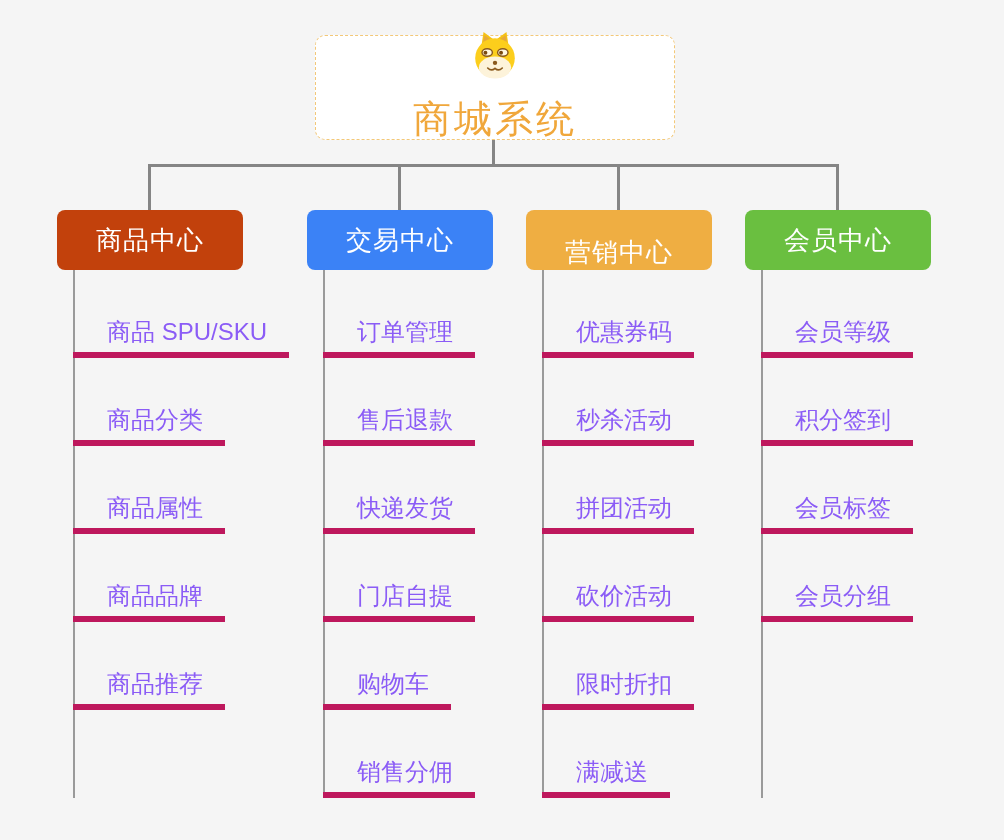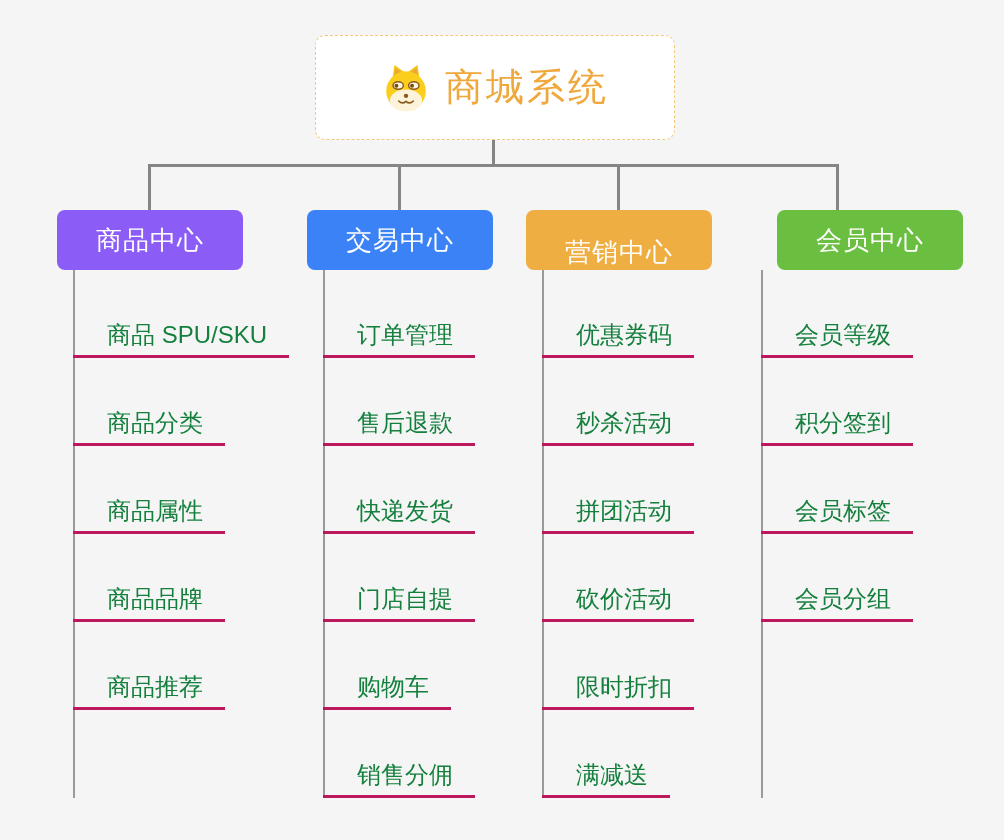--- a/index.html
+++ b/index.html
@@ -7,47 +7,47 @@
   .canvas {
     position:relative; width:1004px; height:840px;
     background:#f5f5f5; overflow:hidden;
     font-family:"Liberation Sans", sans-serif;
   }
   
   .root {
     position:absolute; left:315px; top:35px; width:360px; height:105px;
     background:#ffffff; border:1px dashed #f3c878; border-radius:10px;
     box-sizing:border-box; display:flex; align-items:center; justify-content:center;
-    gap:14px; cursor:default;
+    gap:14px; cursor:default;flex-direction:column;
   }
   .root-title { font-size:38px; letter-spacing:3px; color:#f0a73b; font-weight:500; }
   .doge { width:50px; height:50px; flex:0 0 auto; }
   
   .line { position:absolute; background:#858585; }
   .vline-root { left:492px; top:139px; width:3px; height:27px; }
   .hline     { left:148px; top:164px; width:691px; height:3px; }
   .drop      { top:164px; width:3px; height:47px; }
   .drop-0 { left:148px; } .drop-1 { left:398px; } .drop-2 { left:617px; } .drop-3 { left:836px; }
   
   .header {
     position:absolute; top:210px; width:186px; height:60px; border-radius:8px;
     color:#ffffff; font-size:26px; letter-spacing:1px;
     display:flex; align-items:center; justify-content:center; cursor:default;
   }
-  .header-0 { left:57px; } .header-1 { left:307px; } .header-2 { left:526px;align-items:flex-end; } .header-3 { left:777px; }
+  .header-0 { left:57px; } .header-1 { left:307px; } .header-2 { left:526px;align-items:flex-end; } .header-3 { left:745px; }
   
   .column { position:absolute; top:270px; }
   .column-0 { left:73px; } .column-1 { left:323px; } .column-2 { left:542px; } .column-3 { left:761px; }
   .column .vline { position:absolute; left:0; top:0; width:2px; height:528px; background:#9a9a9a; }
   .item {
     position:relative; height:88px; width:fit-content;
     display:flex; align-items:flex-end;
     padding:0 22px 5px 34px; box-sizing:border-box;
-    border-bottom:3px solid #be185d;
-    font-size:24px; line-height:30px; color:#15803d; white-space:nowrap;
+    border-bottom:6px solid #be185d;
+    font-size:24px; line-height:30px; color:#8b5cf6; white-space:nowrap;
     cursor:default;
   }
 </style>
 </head>
 <body>
 
 <div class="canvas" style="background: rgb(245, 245, 245);">
 
   <div class="line vline-root" style="background: rgb(133, 133, 133);"></div>
   <div class="line hline" style="background: rgb(133, 133, 133);"></div>
@@ -67,21 +67,21 @@
       <ellipse cx="16.5" cy="21.5" rx="5" ry="3.6" fill="#fff7e0" stroke="#8a5a1e" stroke-width="1.4"></ellipse>
       <ellipse cx="31.5" cy="21.5" rx="5" ry="3.6" fill="#fff7e0" stroke="#8a5a1e" stroke-width="1.4"></ellipse>
       <circle cx="14.8" cy="21.8" r="1.9" fill="#7a4a10"></circle>
       <circle cx="29.8" cy="21.8" r="1.9" fill="#7a4a10"></circle>
       <circle cx="24" cy="31.5" r="2.1" fill="#8a5a1e"></circle>
       <path d="M17 36.5 Q20.5 40 24 36.8 Q27.5 40 31 36.5" fill="none" stroke="#8a5a1e" stroke-width="1.6" stroke-linecap="round"></path>
     </svg>
     <span class="root-title" style="color: rgb(240, 167, 59);">商城系统</span>
   </div>
 
-  <div class="header header-0" style="background: #8b5cf6;">
+  <div class="header header-0" style="background: #c2410c;">
     <span>商品中心</span>
   </div>
   <div class="header header-1" style="background: #3b82f6;">
     <span>交易中心</span>
   </div>
   <div class="header header-2" style="background: rgb(239, 174, 66);">
     <span>营销中心</span>
   </div>
   <div class="header header-3" style="background: rgb(106, 191, 64);">
     <span>会员中心</span>

